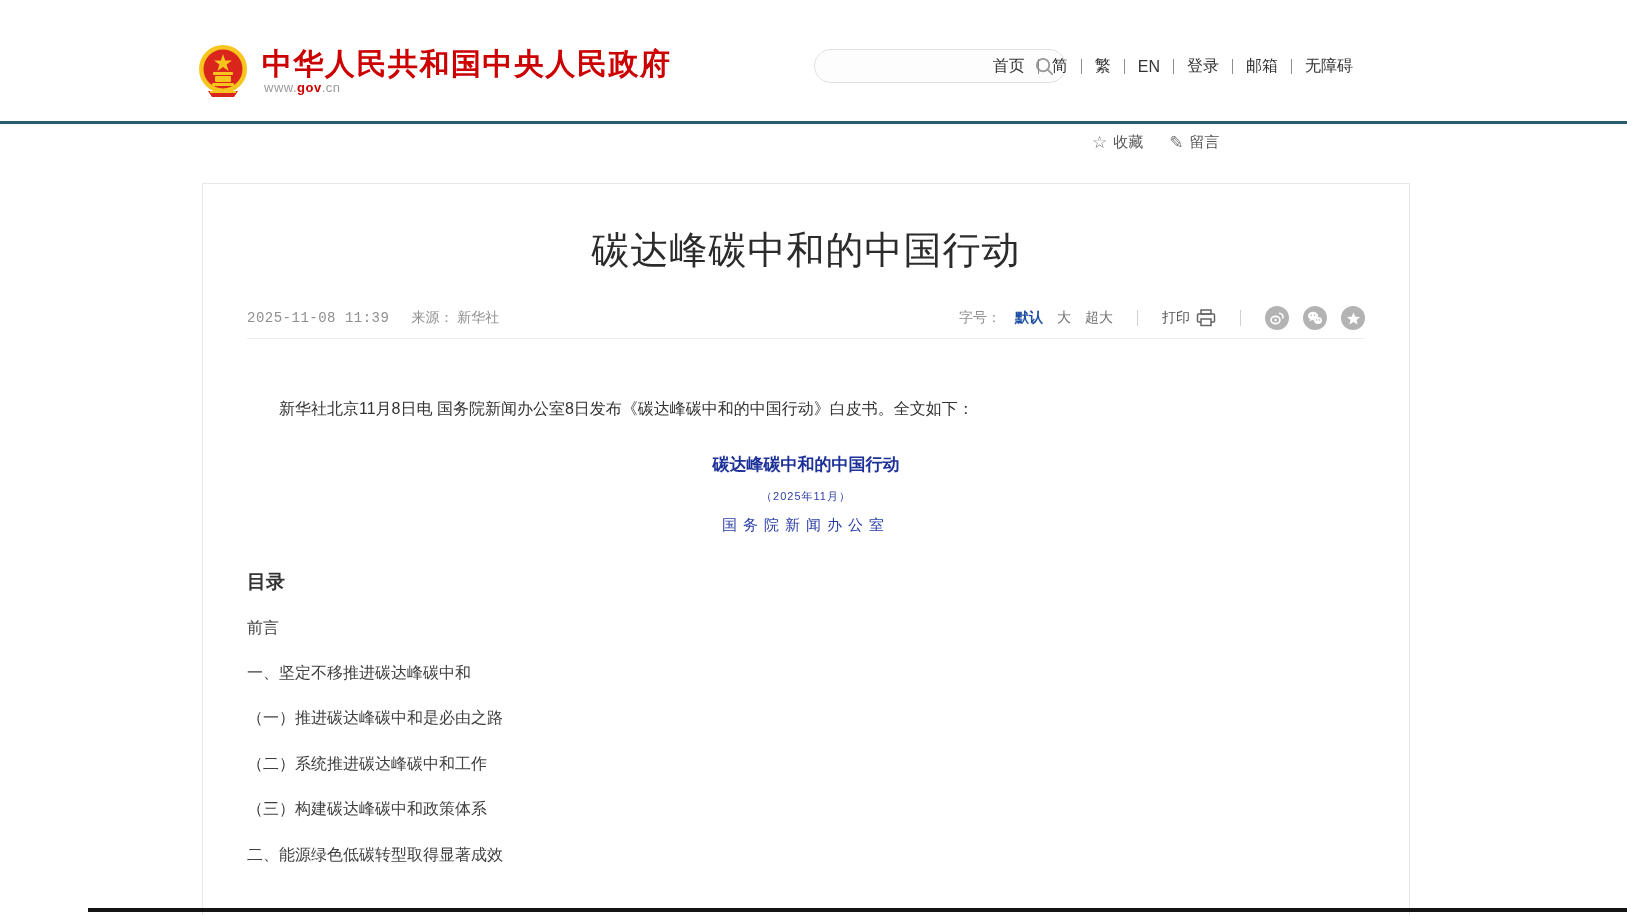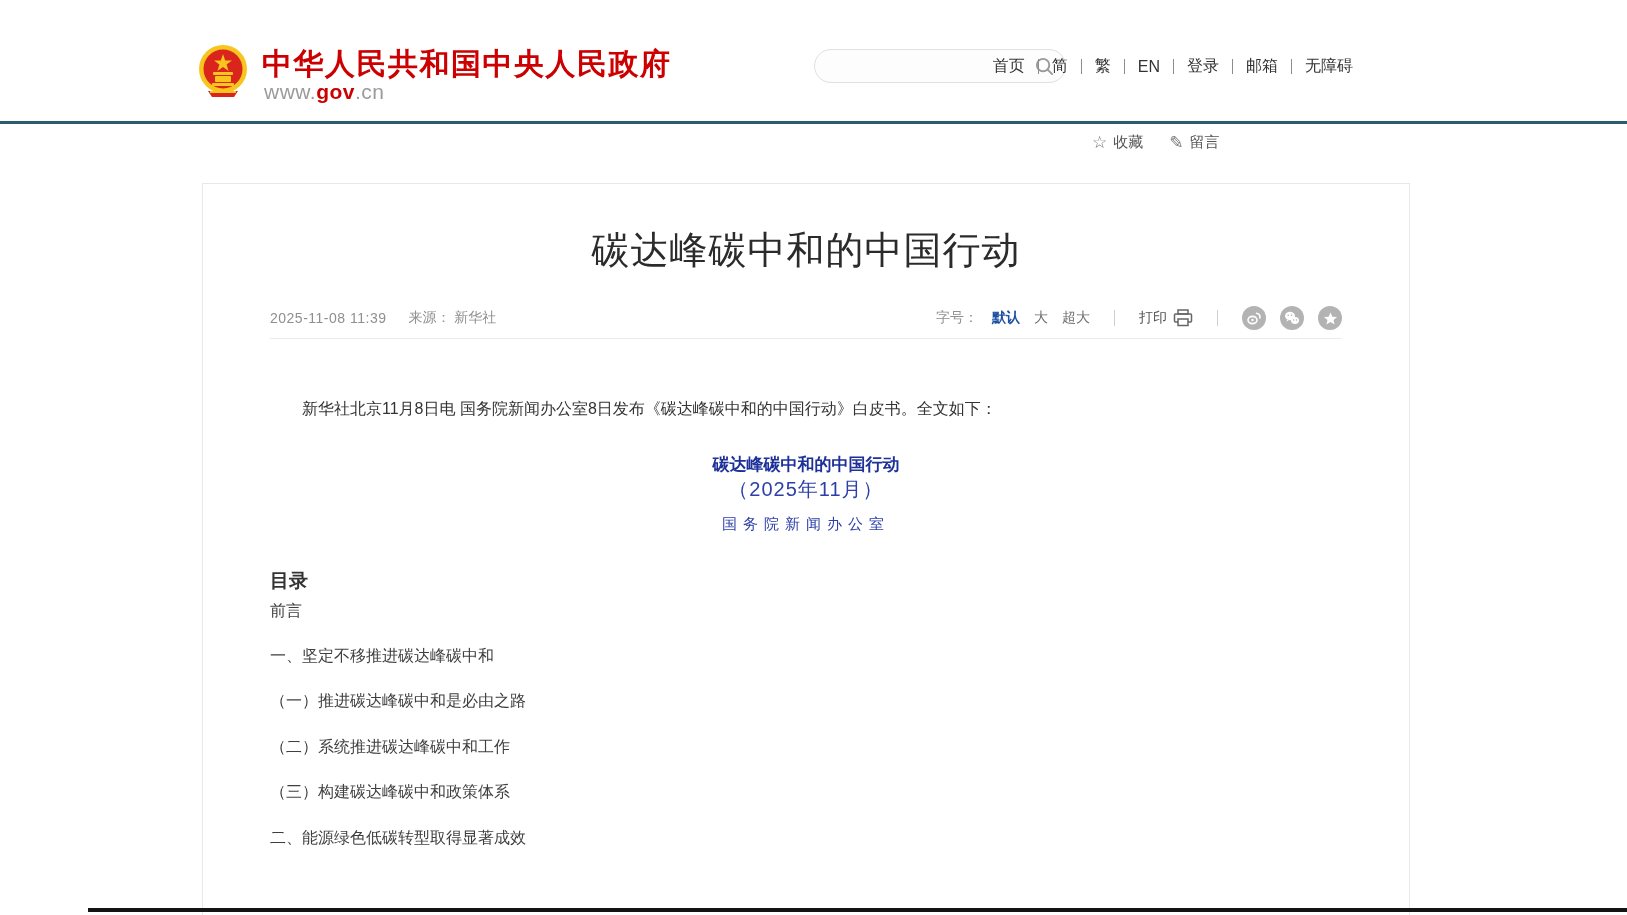--- a/index.html
+++ b/index.html
@@ -5,21 +5,21 @@
   * { margin:0; padding:0; box-sizing:border-box; }
   html,body { width:1627px; height:915px; background:#ffffff; overflow:hidden;
               font-family:"Liberation Sans","DejaVu Sans",sans-serif; }
   .page { position:relative; width:1627px; height:915px; background:#fff; }
 
   
   .header { position:absolute; left:0; top:0; width:1543px; height:122px; background:#fff;text-decoration:underline; }
   .emblem { position:absolute; left:198px; top:42px; width:50px; height:57px; }
   .site-title { position:absolute; left:262px; top:44px; font-size:30px; font-weight:bold;
                 color:#cc0000; letter-spacing:1.5px; white-space:nowrap; }
-  .site-url { position:absolute; left:264px; top:80px; font-size:21px; color:#9b9b9b; letter-spacing:.5px; }
+  .site-url { position:absolute; left:264px; top:80px; font-size:13px; color:#9b9b9b; letter-spacing:.5px; }
   .site-url .gov { color:#cc0000; font-weight:bold; }
 
   .search-box { position:absolute; left:814px; top:49px; width:252px; height:34px;
                 border:1px solid #e0e0e0; border-radius:17px; background:#fdfdfd; }
   .search-input { position:absolute; left:16px; top:0; width:190px; height:32px; border:none;
                   outline:none; background:transparent; font-size:14px; color:#333; }
   .search-icon { position:absolute; right:10px; top:6px; width:21px; height:21px; }
 
   .top-nav { position:absolute; right:190px; top:56px; display:flex; align-items:center;
              gap:13px; font-size:16px; color:#333; white-space:nowrap; }
@@ -30,46 +30,46 @@
 
   
   .action-row { position:absolute; left:1092px; top:133px; display:flex; align-items:center;
                 gap:26px; font-size:15px; color:#555; }
   .action-item { display:flex; align-items:center; gap:6px; cursor:pointer; }
   .action-glyph { font-size:17px; color:#777; line-height:1; }
 
   
   .article-card { position:absolute; left:202px; top:183px; width:1208px; height:732px;
                   background:#fff; border:1px solid #e8e8e8; border-bottom:none;
-                  padding:0 67px; }
+                  padding:0 44px; }
   .article-title { margin-top:41px; text-align:center; font-size:38px; font-weight:500;
                    color:#2b2b2b; letter-spacing:1px; }
 
   .meta-row { margin-top:31px; display:flex; justify-content:space-between; align-items:center;
               font-size:14px; color:#8f8f8f; height:22px; }
   .meta-left { display:flex; align-items:center; gap:22px; }
-  .meta-date { letter-spacing:.5px; font-family:Liberation Sans, sans-serif; font-size:14px; }
+  .meta-date { letter-spacing:.5px; font-family:Liberation Mono, monospace; font-size:14px; }
   .meta-right { display:flex; align-items:center; gap:14px; }
   .fs-default { color:#1e50a2; font-weight:bold; cursor:pointer;font-family:Liberation Mono, monospace; }
   .fs-opt { color:#6e6e6e; cursor:pointer; }
   .meta-sep { width:1px; height:16px; background:#cfcfcf; margin:0 10px; }
   .print-wrap { display:flex; align-items:center; gap:6px; color:#555; cursor:pointer; }
   .share-circle { width:24px; height:24px; border-radius:50%; background:#b3b3b3;
                   display:flex; align-items:center; justify-content:center; cursor:pointer; }
   .share-row { display:flex; align-items:center; gap:14px; }
   .meta-divider { margin-top:9px; border-bottom:1px solid #ececec; }
 
   
   .lead-para { margin-top:57px; font-size:16px; color:#333; text-indent:2em; line-height:1.6; }
   .doc-title { margin-top:31px; text-align:center; font-size:17px; font-weight:bold; color:#1d3199; }
-  .doc-date  { text-align:center; font-size:20px; color:#2e40a8; letter-spacing:1px; }
+  .doc-date  { margin-top:13px; text-align:center; font-size:11px; color:#2e40a8; letter-spacing:1px; }
   .doc-org   { margin-top:12px; text-align:center; font-size:15px; color:#2e40a8;
                font-family:"DejaVu Serif","Liberation Serif",serif; letter-spacing:6px; }
   .toc-heading { margin-top:34px; font-size:19px; font-weight:bold; color:#333; }
-  .toc-list { margin-top:8px; list-style:none; }
+  .toc-list { margin-top:24px; list-style:none; }
   .toc-list li { font-size:16px; color:#3f3f3f; margin-bottom:27px; line-height:1.15; }
 
   
   .bottom-edge { position:absolute; left:88px; top:908px; width:1539px; height:4px; background:#141414; }
 </style>
 </head>
 <body>
 
 <div class="page">
 

